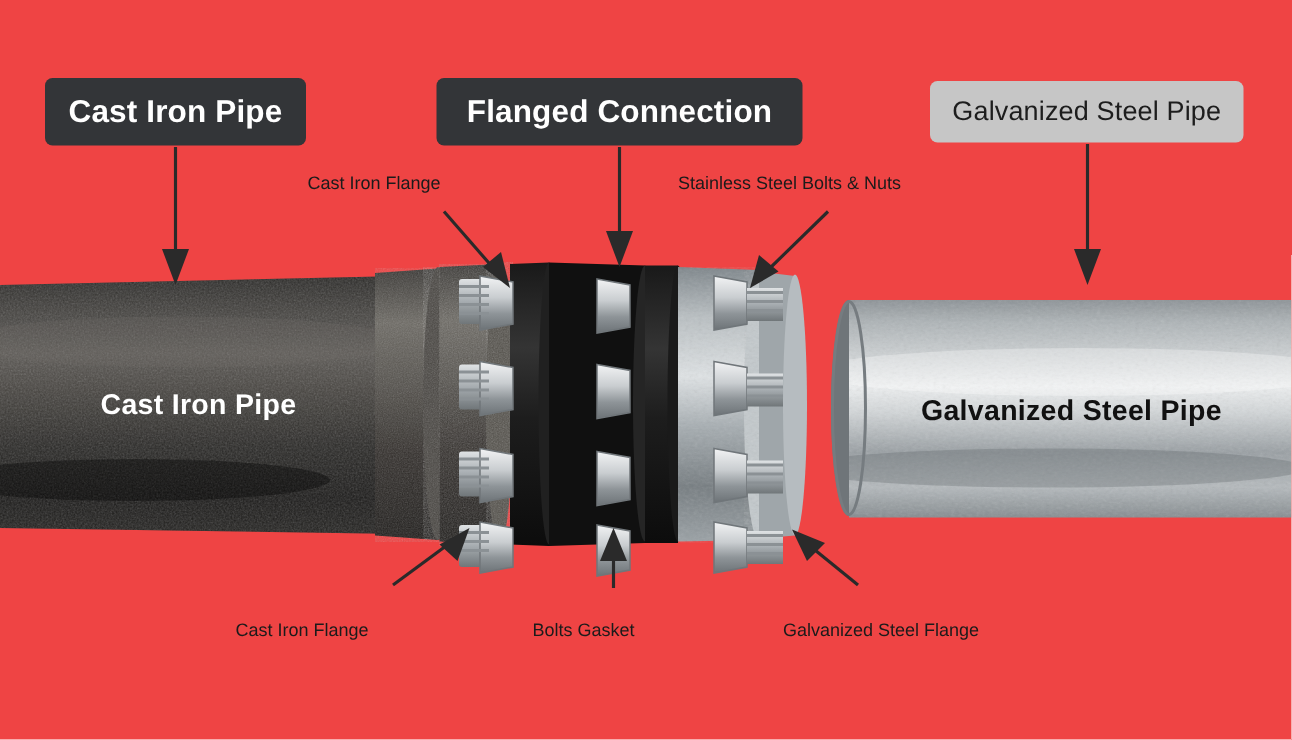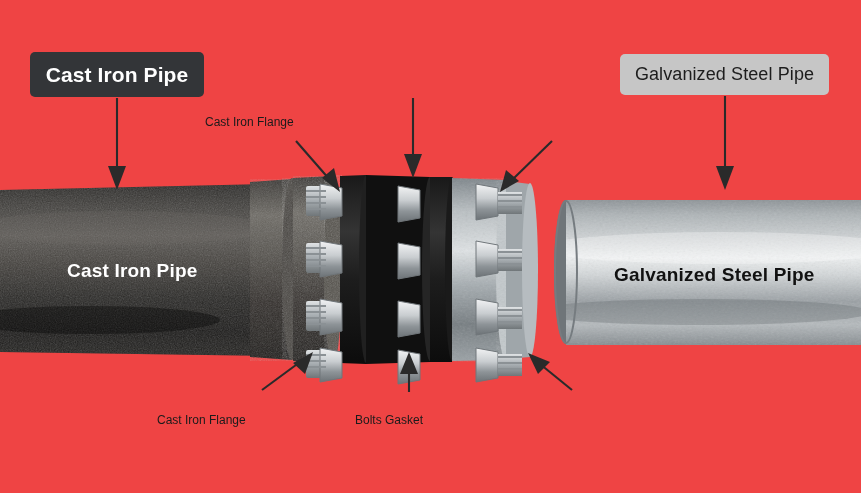--- a/index.html
+++ b/index.html
@@ -298,26 +298,31 @@
     <polygon points="409,352 400,374 418,374"></polygon>
 
     <line x1="572" y1="390" x2="540" y2="364"></line>
     <polygon points="528,353 538,374 550,362"></polygon>
   </svg>
 
   <div class="chip chip-dark" style="left:30px; top:52px; width:174px; height:45px;">
     <span>Cast Iron Pipe</span>
   </div>
 
+  <div class="chip chip-dark" style="left:291px; top:52px; width:244px; height:45px;">
+    <span>Flanged Connection</span>
+  </div>
 
   <div class="chip chip-light" style="left:620px; top:54px; width:209px; height:41px;">
     <span>Galvanized Steel Pipe</span>
   </div>
 
   <div class="anno" style="left:205px; top:115px;">Cast Iron Flange</div>
+  <div class="anno" style="left:452px; top:115px;">Stainless Steel Bolts &amp; Nuts</div>
 
   <div class="anno" style="left:157px; top:413px;">Cast Iron Flange</div>
   <div class="anno" style="left:355px; top:413px;">Bolts Gasket</div>
+  <div class="anno" style="left:522px; top:413px;">Galvanized Steel Flange</div>
 
   <div class="pipe-caption cap-light" style="left:67px; top:260px;">Cast Iron Pipe</div>
   <div class="pipe-caption cap-dark" style="left:614px; top:264px;">Galvanized Steel Pipe</div>
 
 </div>
 
 </body></html>

